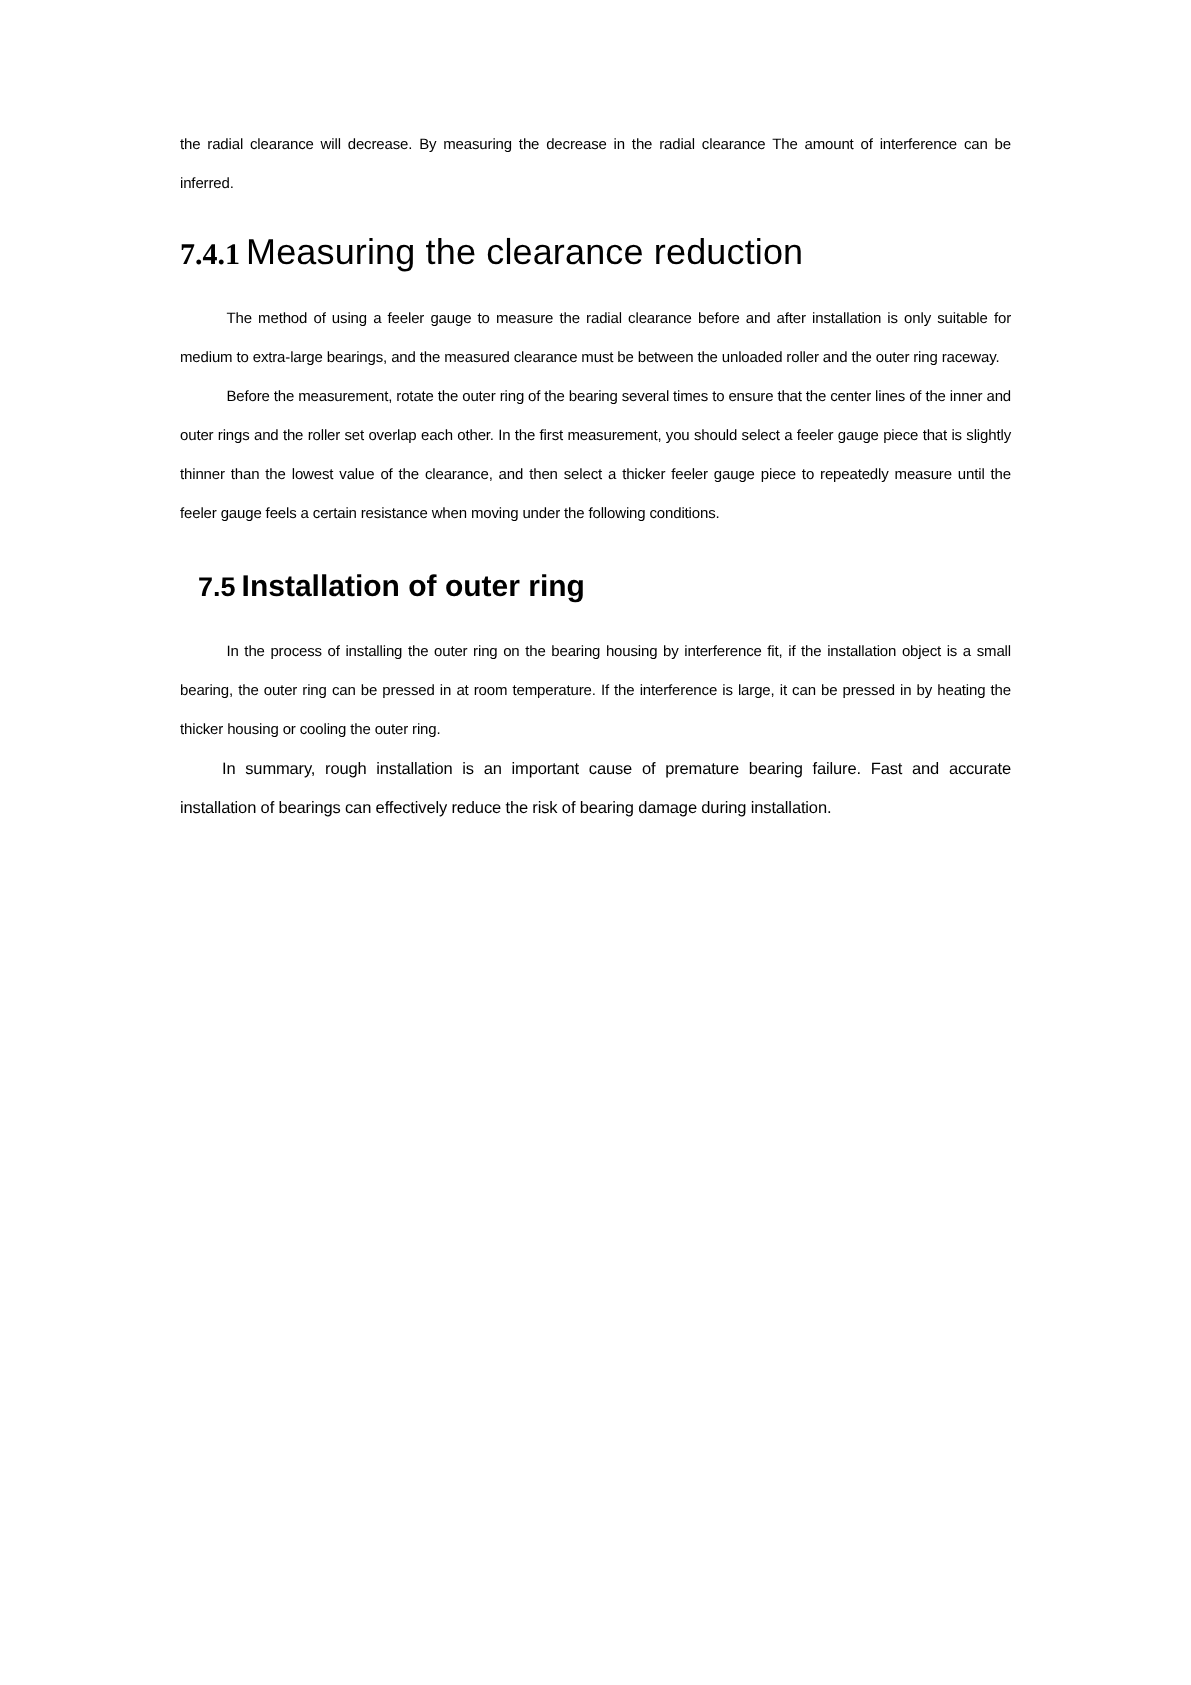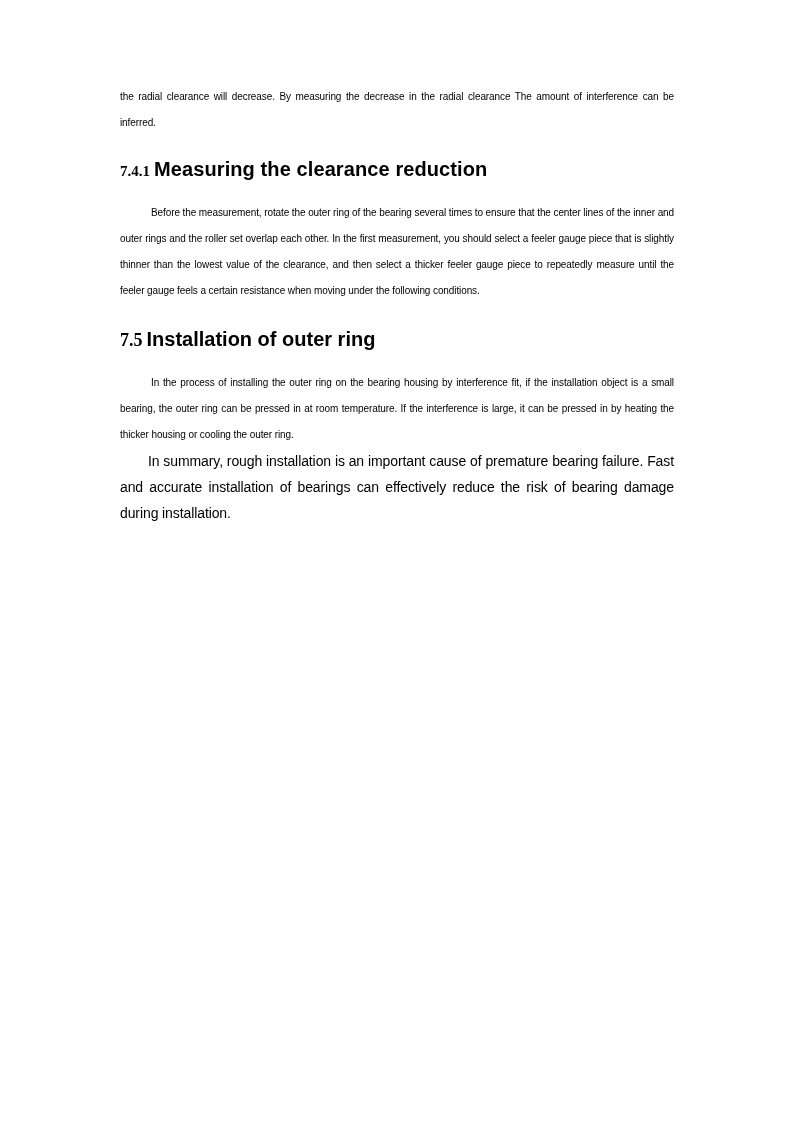--- a/index.html
+++ b/index.html
@@ -1,38 +1,39 @@
 <!DOCTYPE html>
 <html><head>
 <meta charset="utf-8">
 <style>
   html, body { margin: 0; padding: 0; background: #ffffff; }
   body { width: 794px; height: 1123px; position: relative; overflow: hidden; }
   .page { position: absolute; left: 120px; top: 84px; width: 554px; color: #000; }
   .p { font-family: "Liberation Sans", sans-serif; font-size: 10px; line-height: 26px; text-align: justify; margin: 0; letter-spacing: -0.1px; }
   .indent { text-indent: 31px; }
   .h3 { margin: 16px 0 14px 0; height: 34px; line-height: 34px; }
-  .h3 .num { font-family: "Liberation Serif", serif; font-size: 15px; font-weight: bold; }
-  .h3 .title { font-family: "Liberation Sans", sans-serif; font-size: 20px; font-weight: bold; letter-spacing: 0.1px; margin-top: 48px; }
+  .h3 .num { font-family: "Liberation Serif", serif; font-size: 20px; font-weight: bold; }
+  .h3 .title { font-family: "Liberation Sans", sans-serif; font-size: 24px; font-weight: normal; letter-spacing: 0.1px; margin-top: 48px; }
   .h2 { margin: 16px 0 12px 0; height: 38px; line-height: 38px; }
-  .h2 .num { font-family: Liberation Serif, serif; font-size: 18px; font-weight: bold; }
+  .h2 .num { font-family: Liberation Sans, sans-serif; font-size: 18px; font-weight: bold; margin-left: 12px; }
   .h2 .title { font-family: "Liberation Sans", sans-serif; font-size: 20px; font-weight: bold; }
-  .small { font-size: 14px; line-height: 26px; text-indent: 28px; letter-spacing: -0.1px; }
+  .small { font-size: 11px; line-height: 26px; text-indent: 28px; letter-spacing: -0.1px; }
 </style>
 </head>
 <body>
 
 <div class="page">
   <p class="p">the radial clearance will decrease. By measuring the decrease in the radial clearance The amount of interference can be inferred.</p>
 
   <div class="h3">
     <span class="num">7.4.1</span>
     <span class="title">Measuring the clearance reduction</span>
   </div>
 
+  <p class="p indent">The method of using a feeler gauge to measure the radial clearance before and after installation is only suitable for medium to extra-large bearings, and the measured clearance must be between the unloaded roller and the outer ring raceway.</p>
   <p class="p indent">Before the measurement, rotate the outer ring of the bearing several times to ensure that the center lines of the inner and outer rings and the roller set overlap each other. In the first measurement, you should select a feeler gauge piece that is slightly thinner than the lowest value of the clearance, and then select a thicker feeler gauge piece to repeatedly measure until the feeler gauge feels a certain resistance when moving under the following conditions.</p>
 
   <div class="h2">
     <span class="num">7.5</span>
     <span class="title">Installation of outer ring</span>
   </div>
 
   <p class="p indent">In the process of installing the outer ring on the bearing housing by interference fit, if the installation object is a small bearing, the outer ring can be pressed in at room temperature. If the interference is large, it can be pressed in by heating the thicker housing or cooling the outer ring.</p>
   <p class="p small">In summary, rough installation is an important cause of premature bearing failure. Fast and accurate installation of bearings can effectively reduce the risk of bearing damage during installation.</p>
 </div>

